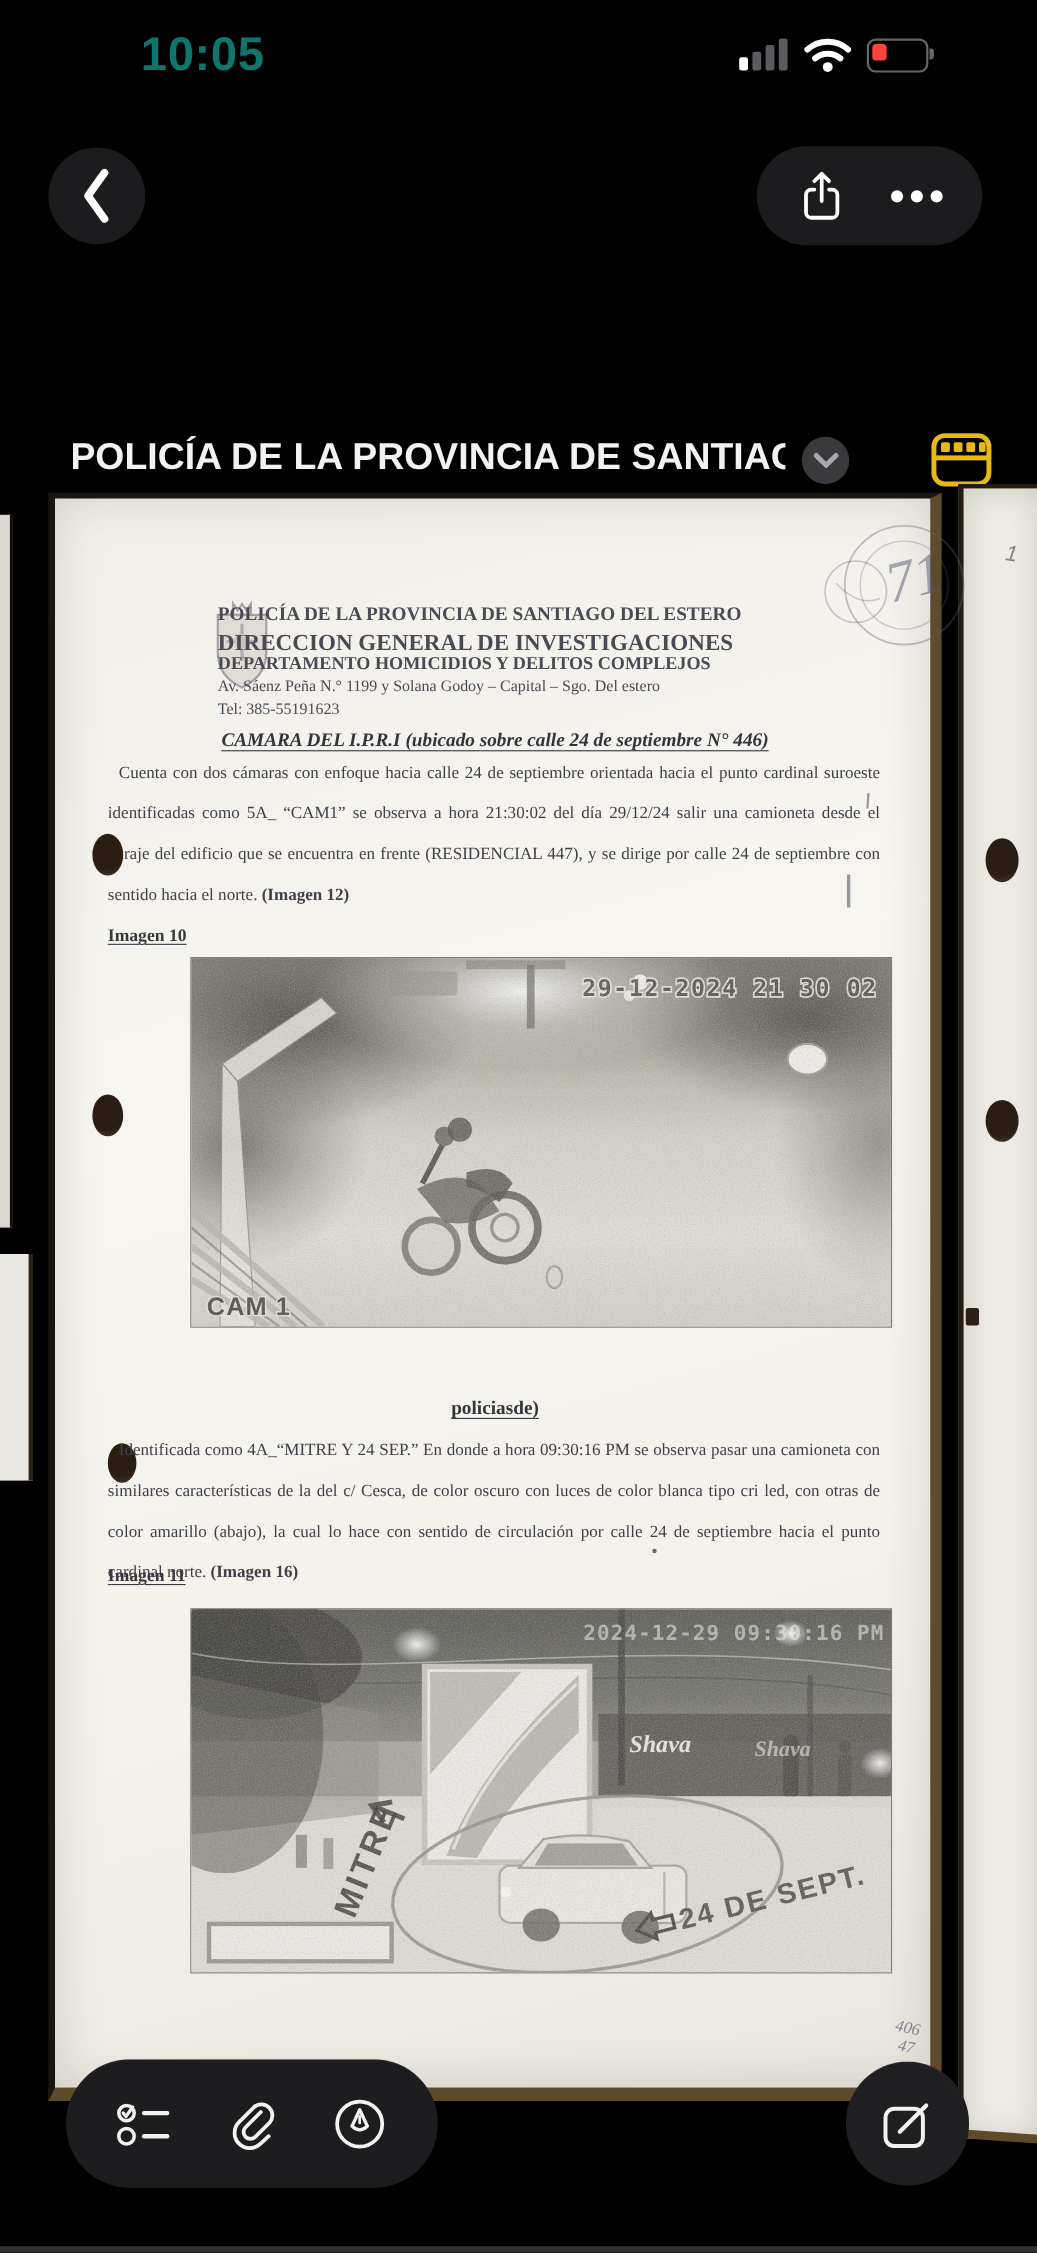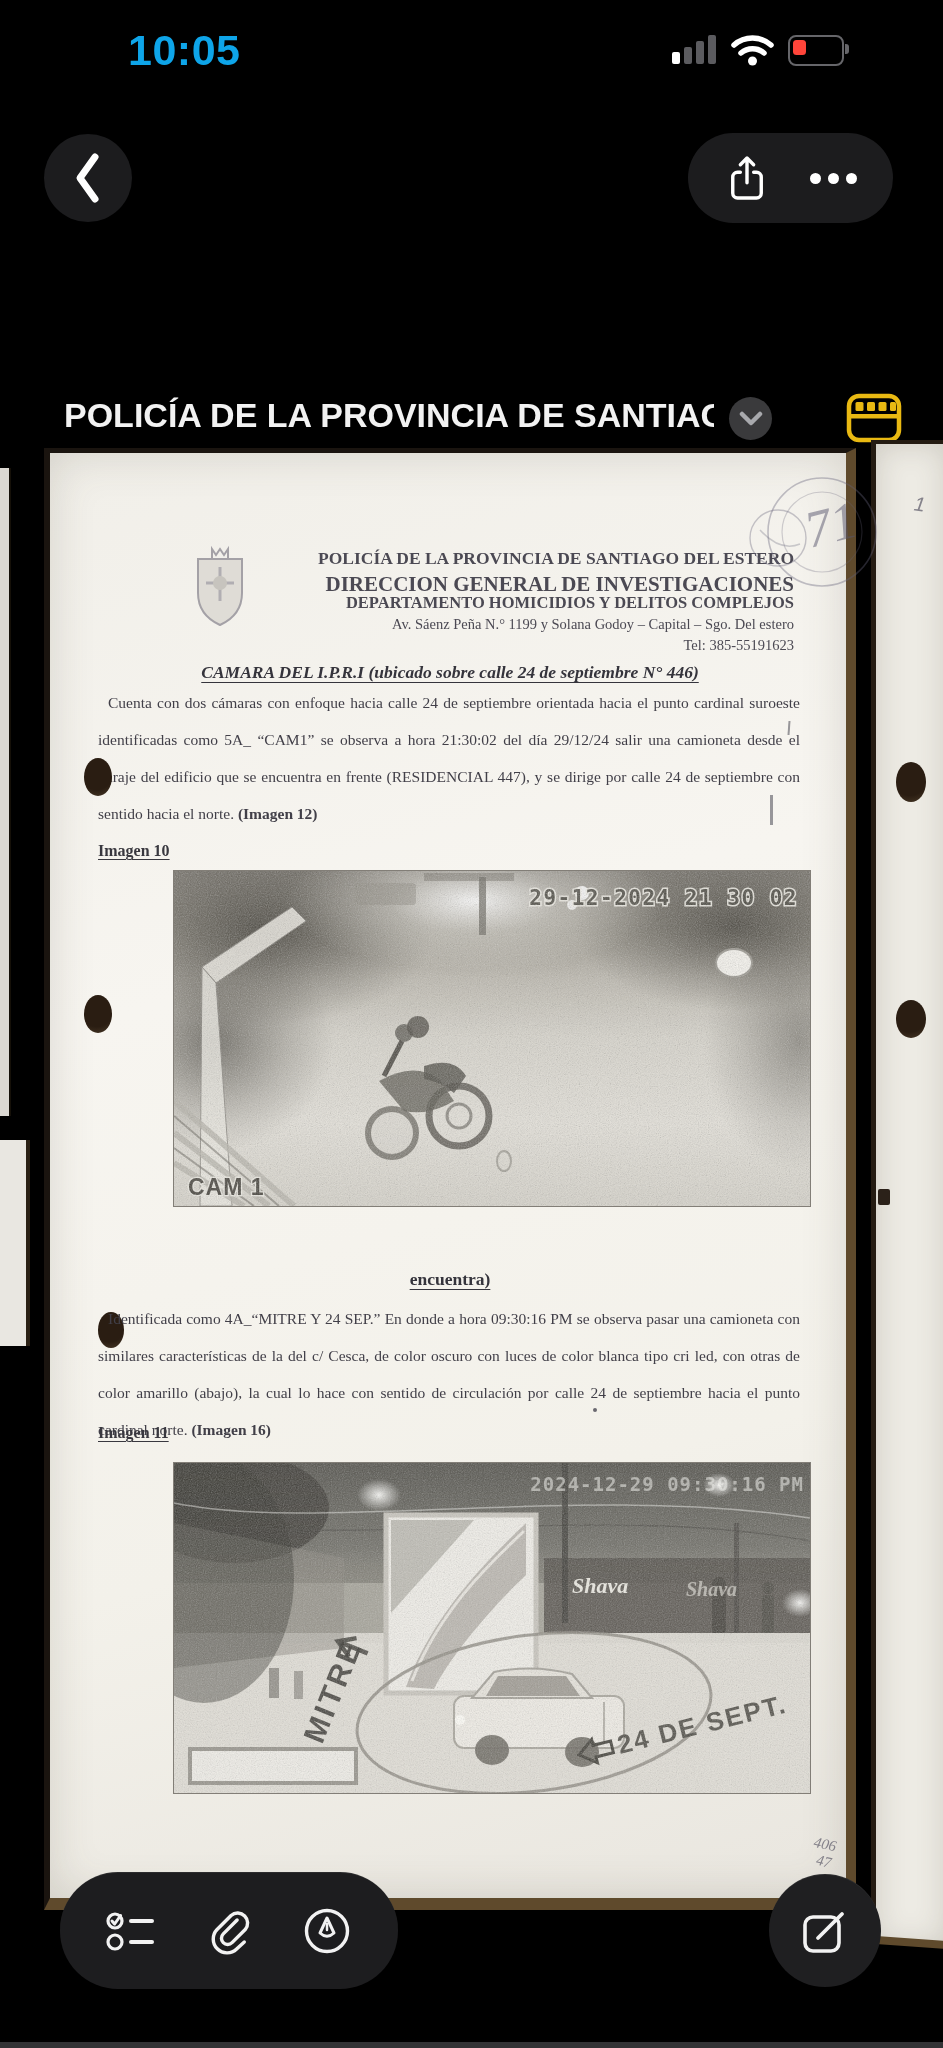--- a/index.html
+++ b/index.html
@@ -1,21 +1,21 @@
 <!DOCTYPE html>
 <html><head>
 <meta charset="utf-8">
 <style>
   html,body{margin:0;padding:0;background:#000;}
   #stage{position:relative;width:943px;height:2048px;background:#000;overflow:hidden;
          font-family:"Liberation Sans",sans-serif;}
   .abs{position:absolute;}
 
   
-  .time{left:128px;top:26px;font-size:43px;font-weight:700;color:#0ea5e9;letter-spacing:.5px;}
+  .time{left:128px;top:26px;font-size:43px;font-weight:700;color:#0f766e;letter-spacing:.5px;}
   .sig{left:672px;top:34px;width:50px;height:30px;display:flex;align-items:flex-end;gap:4px;}
   .sig i{display:block;width:8px;border-radius:2px;background:#5b5b5f;}
   .sig i.on{background:#fff;}
   .batt{left:788px;top:35px;width:52px;height:27px;border:2.5px solid #66666a;border-radius:8px;}
   .batt .fill{position:absolute;left:3px;top:3px;width:13px;height:15px;border-radius:3.5px;background:#FF453A;}
   .batt .nub{position:absolute;right:-7px;top:7px;width:4px;height:10px;border-radius:0 3px 3px 0;background:#66666a;}
 
   
   .back-btn{left:44px;top:134px;width:88px;height:88px;border-radius:50%;background:#1c1c1e;
             display:flex;align-items:center;justify-content:center;}
@@ -40,21 +40,21 @@
         background:linear-gradient(165deg,#f1efe9 0%,#f7f5f0 35%,#f3f1ea 70%,#e9e6df 100%);
         box-shadow:inset 0 0 45px rgba(80,70,55,.18);
         font-family:"Liberation Serif",serif;color:#3f3e47;}
   .page-right{left:871px;top:440px;width:70px;height:1500px;background:#edebe4;
         border:solid #241b12;border-width:4px 0 0 5px;box-shadow:inset 0 0 30px rgba(80,70,55,.2);}
   .pr-edge{left:862px;top:1938px;width:86px;height:8px;background:#5f4a2c;transform:rotate(4deg);}
 
   .hole{border-radius:50%;background:radial-gradient(circle at 45% 40%,#2a1d12 60%,#4a3a28 100%);}
 
   
-  .lh-line{left:164px;width:580px;text-align:right;color:#4b4953;}
+  .lh-line{left:148px;width:580px;text-align:left;color:#4b4953;}
   .crest{left:140px;top:92px;width:60px;height:84px;opacity:.75;}
   .stamp{left:680px;top:15px;width:155px;height:132px;}
 
   .h1{left:50px;width:700px;text-align:center;font-weight:700;color:#35343c;
       text-decoration:underline;text-underline-offset:4px;}
   .para{left:48px;width:702px;font-size:15.5px;line-height:37px;text-align:justify;
         text-indent:10px;color:#413f48;}
   .para b{font-weight:700;}
   .fig-label{left:48px;font-size:16px;font-weight:700;text-decoration:underline;
         text-underline-offset:3px;color:#39383f;}
@@ -225,21 +225,21 @@
       <text x="14" y="324" font-family="Liberation Sans,sans-serif" font-size="23" font-weight="700" fill="#47443d" stroke="#eceae2" stroke-width="2.5" paint-order="stroke" letter-spacing="1">CAM 1</text>
       <rect width="636" height="335" filter="url(#g1)" opacity=".45"></rect>
     </svg>
 
     <div class="abs hole" style="left:34px;top:305px;width:28px;height:38px;"></div>
     <div class="abs hole" style="left:34px;top:542px;width:28px;height:38px;"></div>
     <div class="abs hole" style="left:48px;top:859px;width:26px;height:36px;"></div>
 
     <div class="abs h1" style="top:769px;font-size:17.5px;line-height:38px;">
       <br>
-      <span>encuentra)</span>
+      <span>policiasde)</span>
     </div>
     <div class="abs para" style="top:847px;">
       <span>Identificada como 4A_“MITRE Y 24 SEP.” En donde a hora 09:30:16 PM se observa pasar una camioneta con similares características de la del c/ Cesca, de color oscuro con luces de color blanca tipo cri led, con otras de color amarillo (abajo), la cual lo hace con sentido de circulación por calle 24 de septiembre hacia el punto cardinal norte. </span><b>(Imagen 16)</b>
     </div>
     <div class="abs" style="left:543px;top:955px;width:4px;height:4px;border-radius:50%;background:#6a6870;"></div>
     <div class="abs fig-label" style="top:971px;">Imagen 11</div>
 
     <svg class="abs cctv" style="top:1009px;height:330px;" viewBox="0 0 636 330">
       <defs>
         <linearGradient id="i2sky" x1="0" y1="0" x2="0" y2="1">

